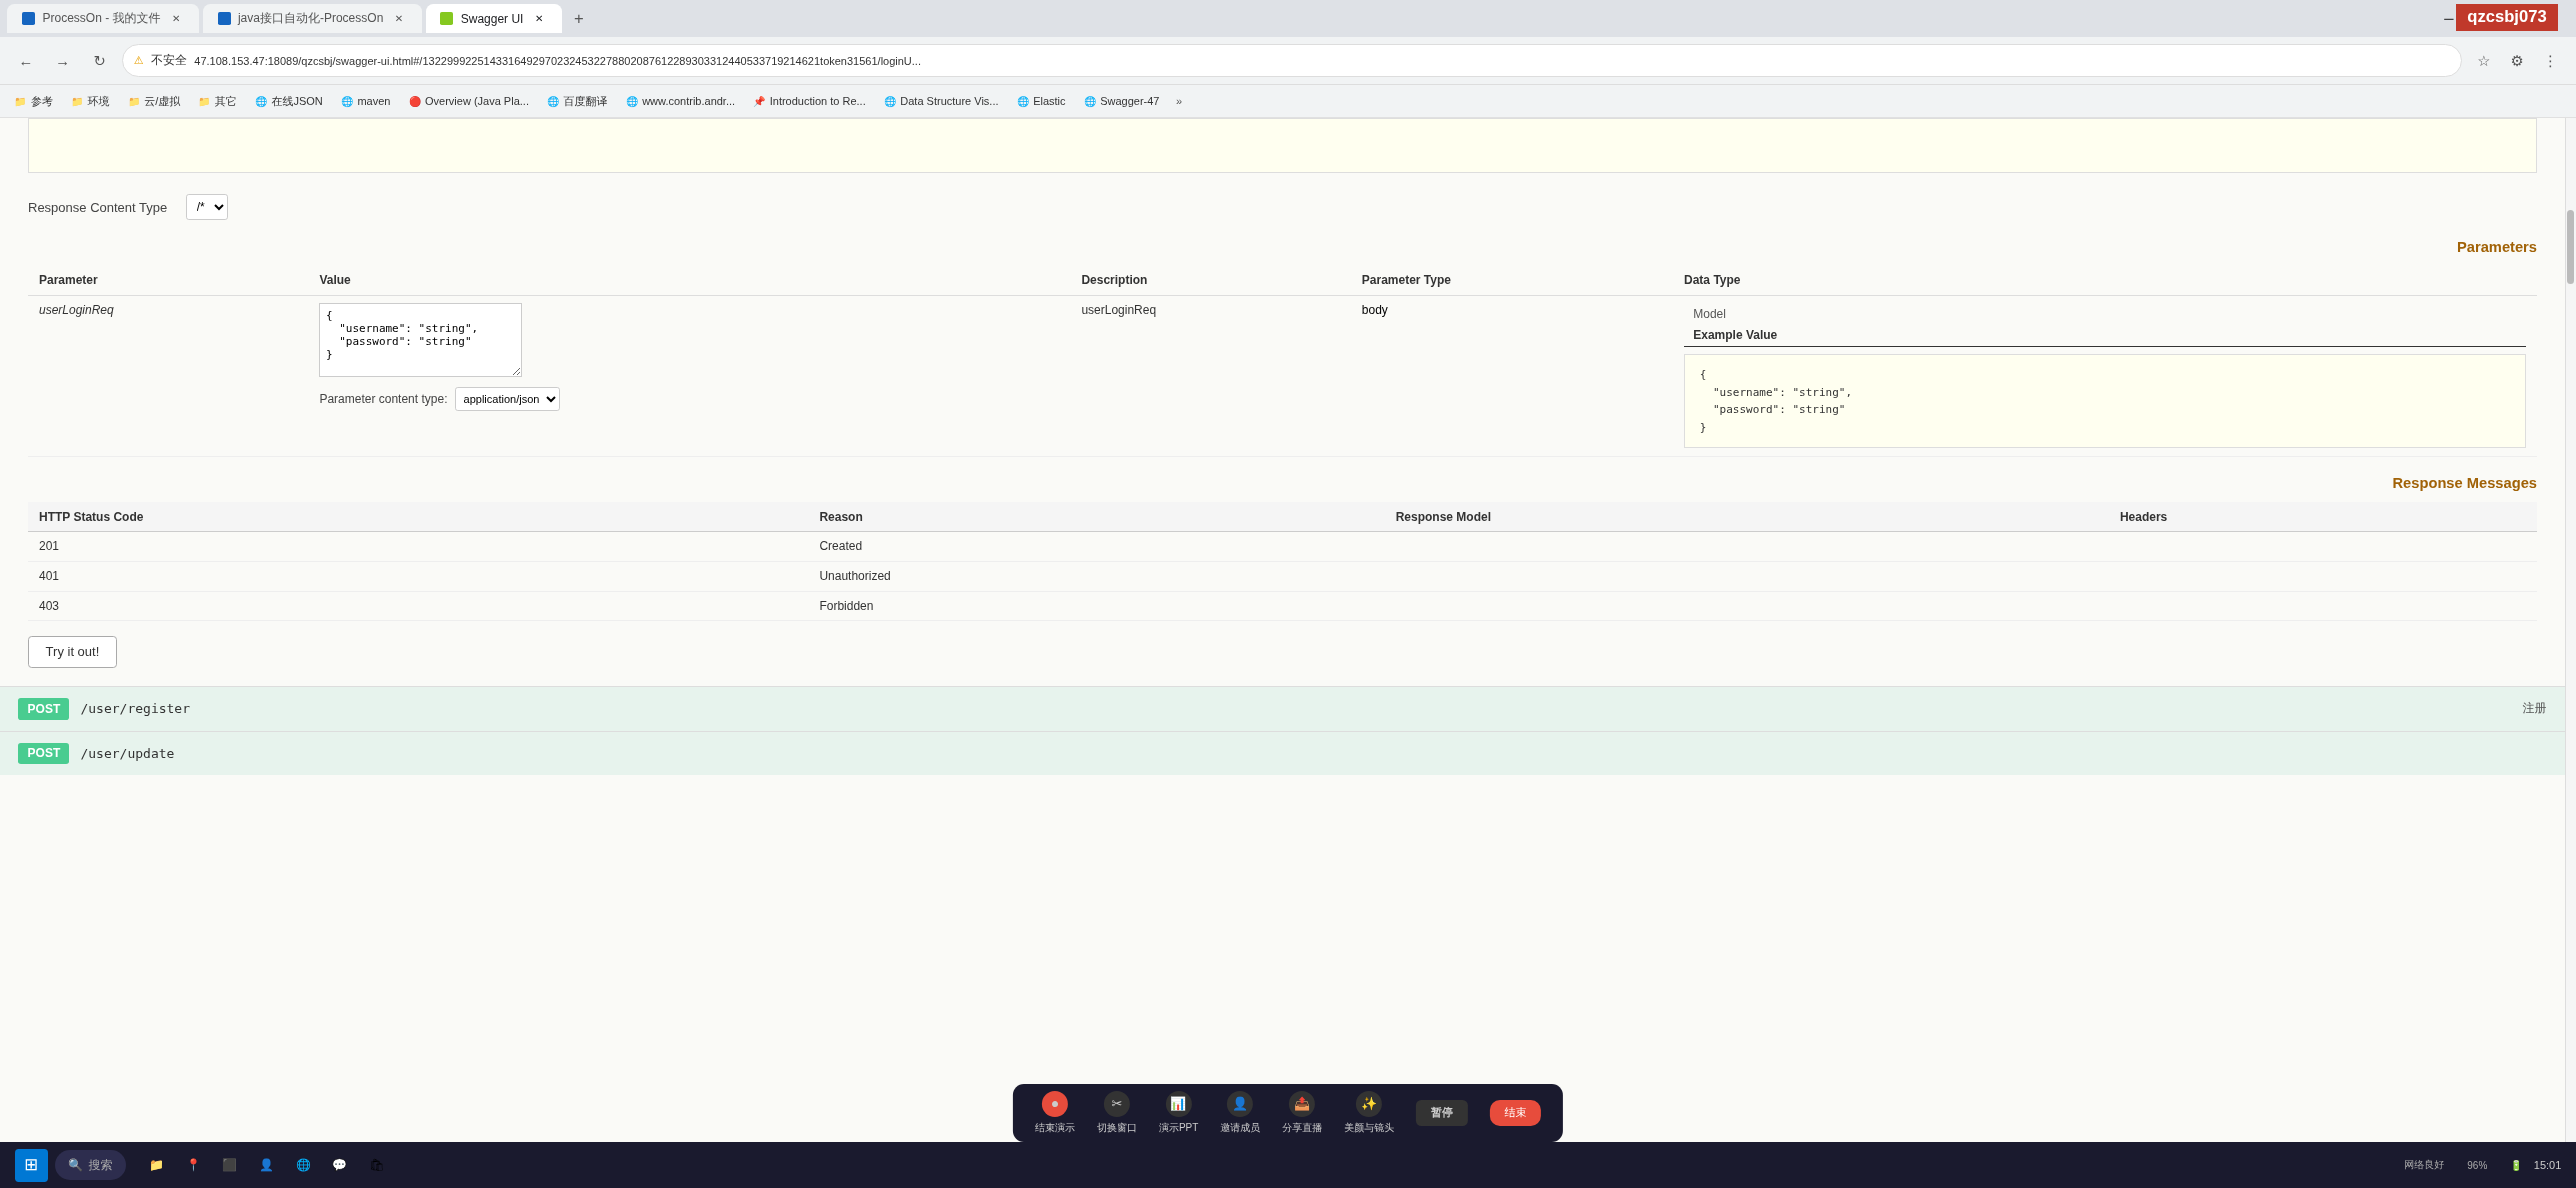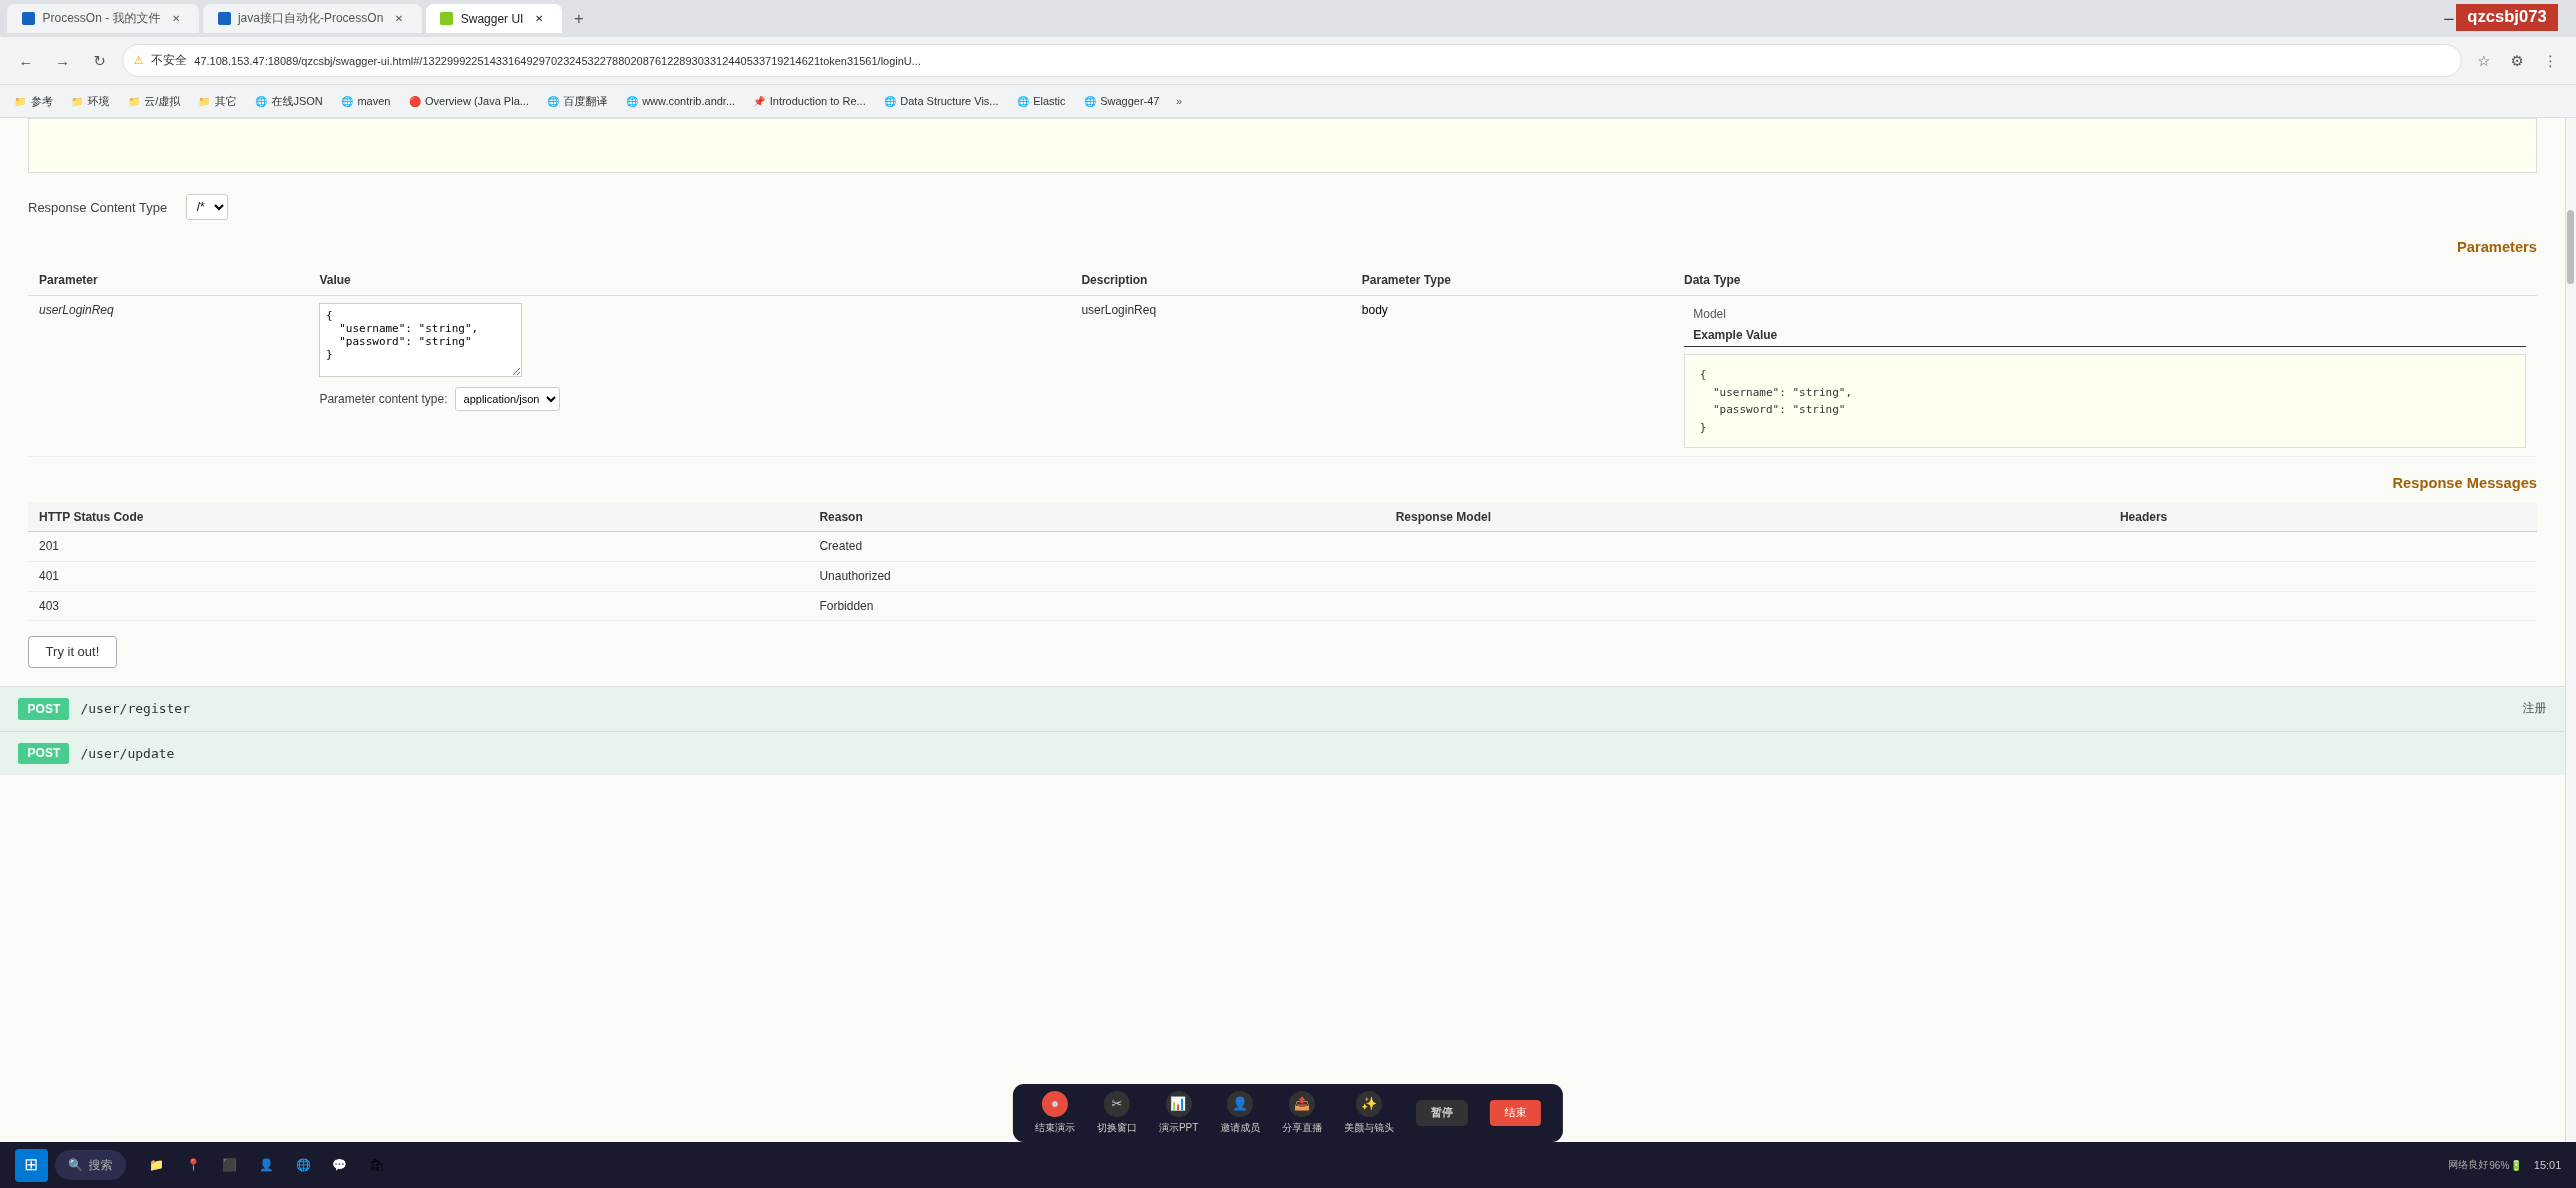--- a/index.html
+++ b/index.html
@@ -83,30 +83,30 @@
     
     .top-textarea { width: 100%; height: 55px; background: #fffff0; border: 0.9px solid #ddd; resize: none; }
 
     
     .taskbar { height: 46px; background: #1a1a2e; display: flex; align-items: center; padding: 0 14.7px; gap: 7.4px; position: relative; }
     .taskbar-start { width: 33px; height: 33px; background: #0078d4; border-radius: 3.7px; display: flex; align-items: center; justify-content: center; color: #fff; font-size: 16.6px; cursor: pointer; }
     .taskbar-search { display: flex; align-items: center; background: #2d2d4e; border-radius: 18.4px; padding: 3.7px 13px; gap: 5.5px; height: 29.5px; color: #aaa; font-size: 12px; }
     .taskbar-icons { display: flex; gap: 3.7px; margin-left: 7.4px; }
     .taskbar-icon { width: 33px; height: 33px; display: flex; align-items: center; justify-content: center; cursor: pointer; border-radius: 3.7px; }
     .taskbar-right { margin-left: auto; display: flex; align-items: center; gap: 11px; }
-    .taskbar-systray { display: flex; align-items: center; gap: 1px; color: #aaa; font-size: 10px; }
+    .taskbar-systray { display: flex; align-items: center; gap: 23px; color: #aaa; font-size: 10px; }
     .taskbar-clock { color: #ccc; font-size: 11px; text-align: right; }
 
     
     .recording-bar { position: fixed; bottom: 46px; left: 50%; transform: translateX(-50%); background: #1a1a2e; border-radius: 11px; padding: 7.4px 22px; display: flex; align-items: center; gap: 22px; z-index: 998; }
     .rec-item { display: flex; flex-direction: column; align-items: center; gap: 3.7px; cursor: pointer; color: #ccc; font-size: 10px; }
     .rec-icon { width: 26px; height: 26px; border-radius: 50%; background: #333; display: flex; align-items: center; justify-content: center; font-size: 13px; }
     .rec-item.red .rec-icon { background: #e74c3c; }
     .rec-pause { background: #333; border: none; color: #ccc; padding: 5.5px 14.7px; border-radius: 5.5px; cursor: pointer; font-size: 11px; font-weight: bold; }
-    .rec-end { background: #e74c3c; border: none; color: #fff; padding: 5.5px 14.7px; border-radius: 4px; cursor: pointer; font-size: 11px; font-family: Liberation Mono, monospace; }
+    .rec-end { background: #e74c3c; border: none; color: #fff; padding: 5.5px 14.7px; border-radius: 10px; cursor: pointer; font-size: 11px; font-family: Liberation Mono, monospace; }
   </style>
 </head>
 <body>
 
 <div class="browser-frame">
 
   <div class="title-bar">
 
     <div class="tab">
       <div class="tab-favicon" style="background:#1565c0;display:inline-block;width:13px;height:13px;border-radius:1.8px;"></div>

